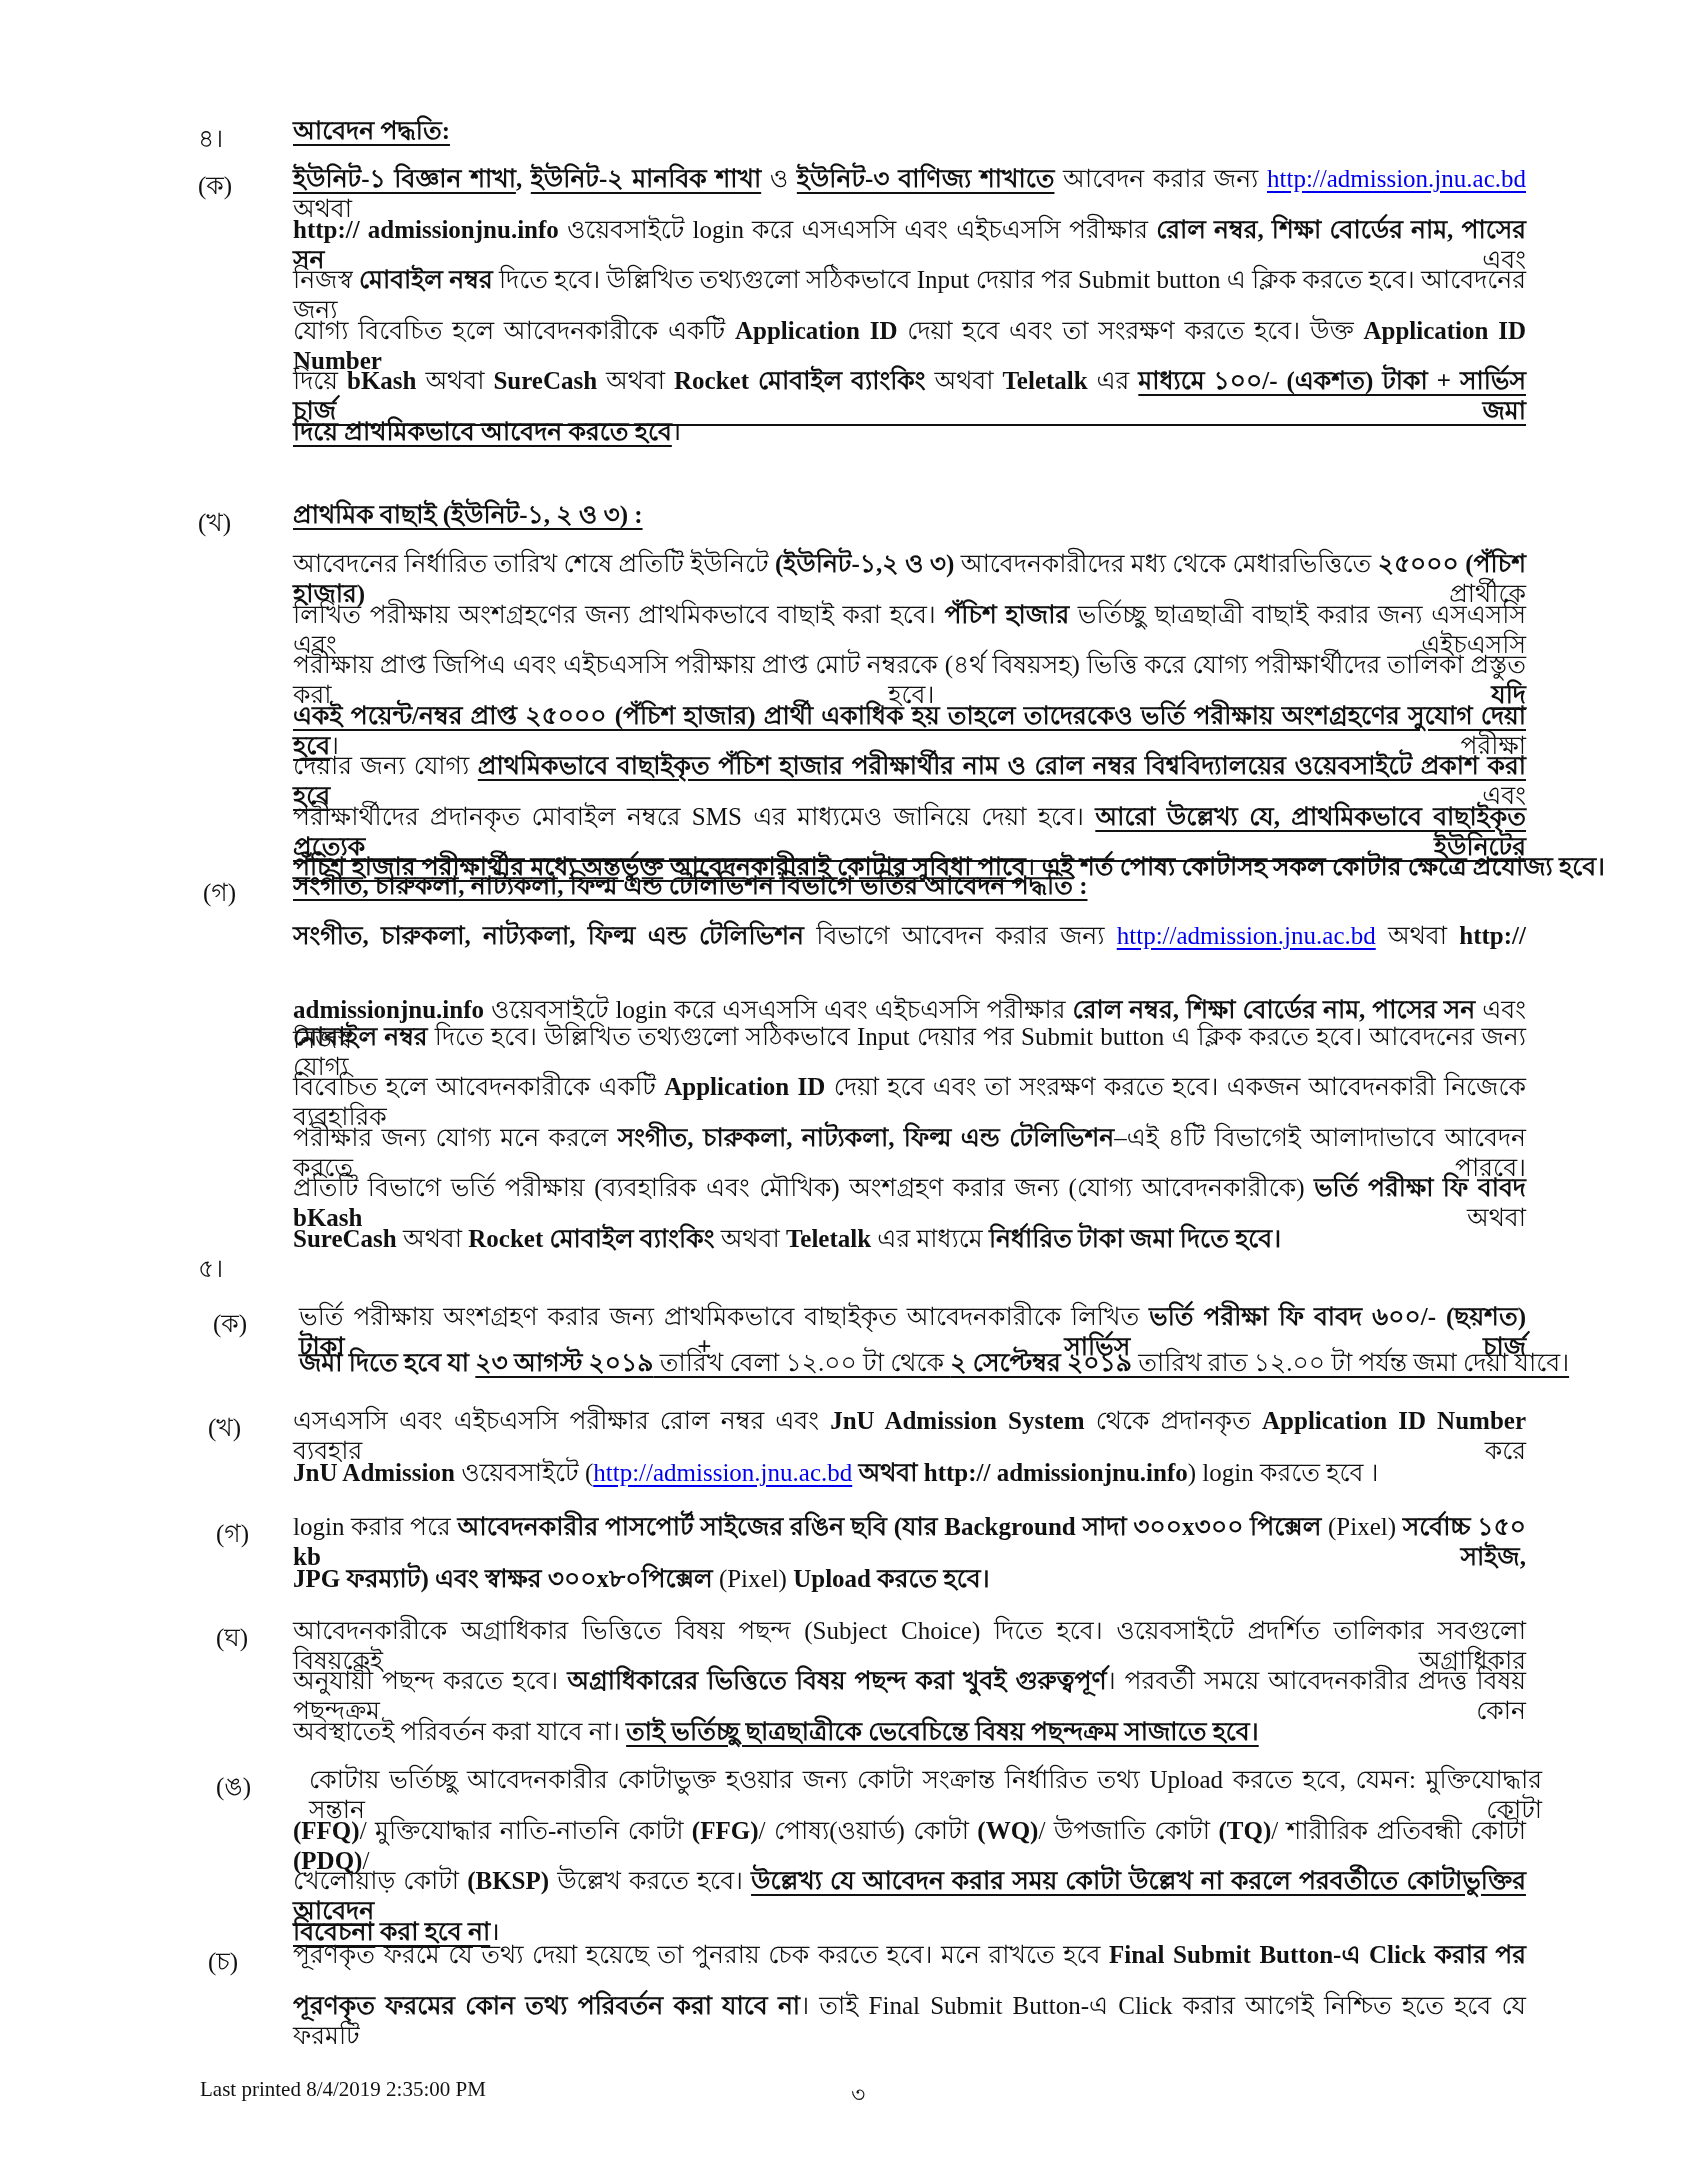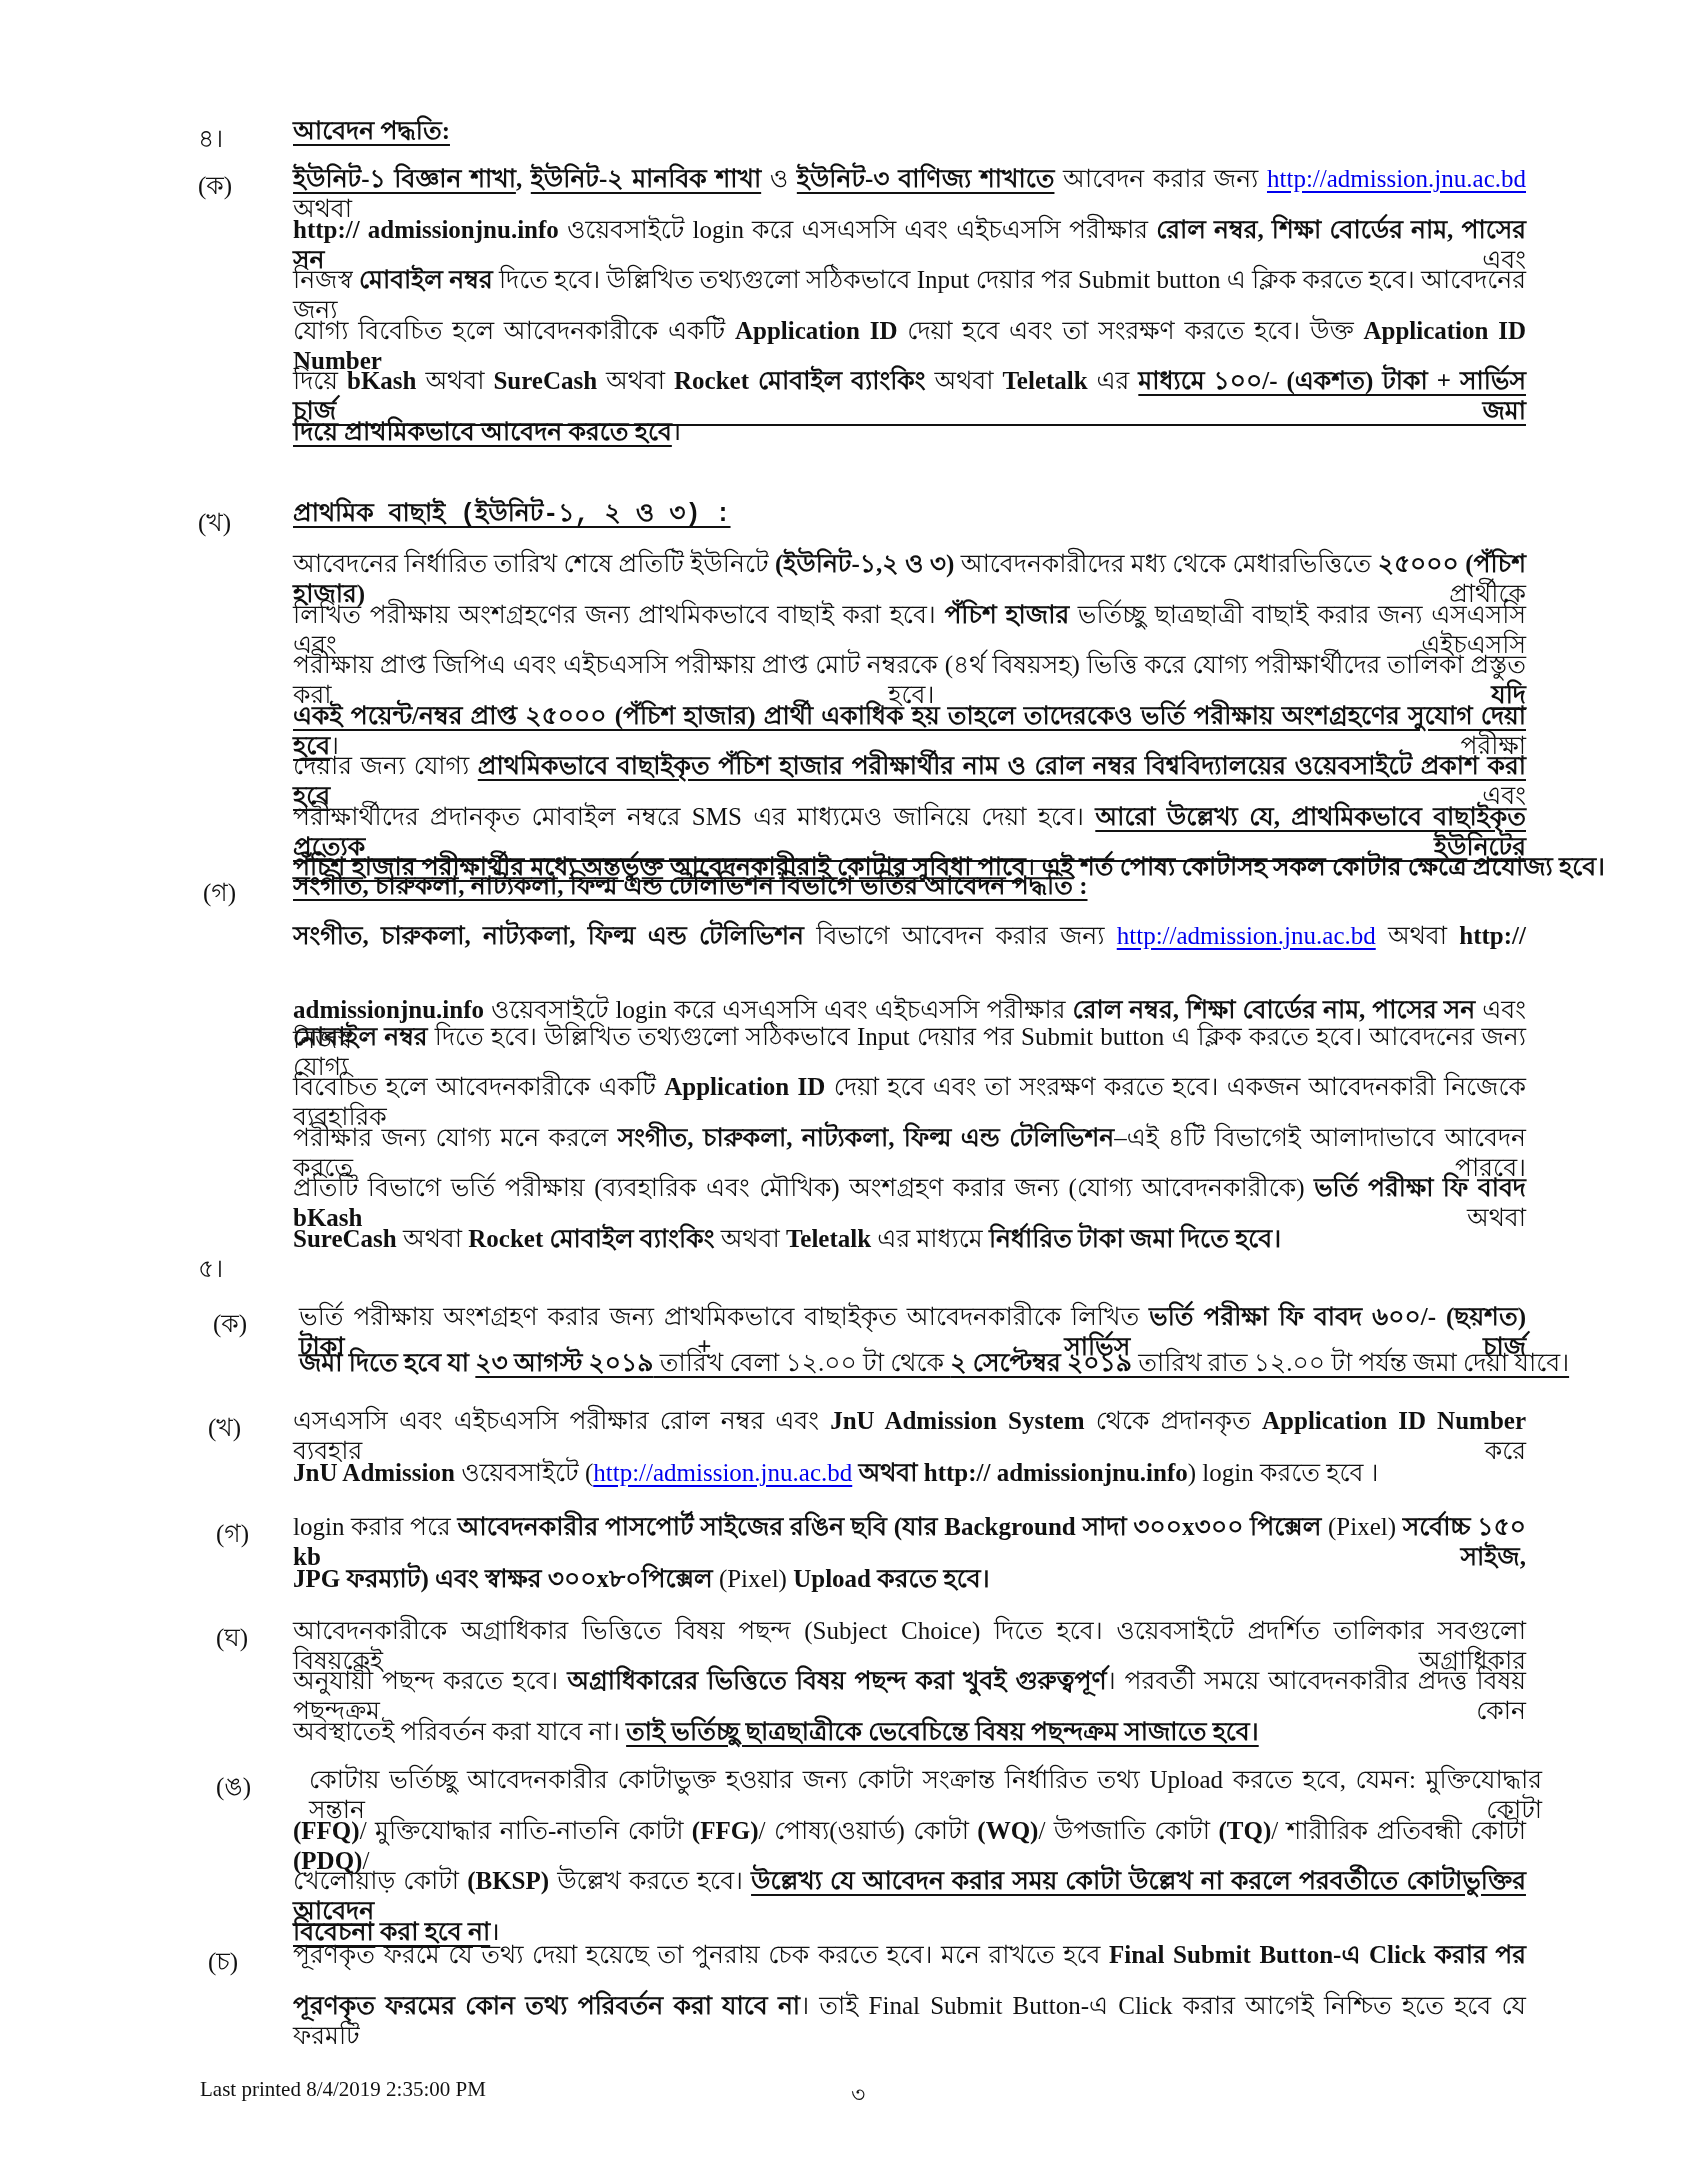--- a/index.html
+++ b/index.html
@@ -32,21 +32,21 @@
   <div id="ka-lines">
       <div class="line just" style="width: 1233px; white-space: normal; height: 30px; overflow: visible; left: 293px; top: 164px;"><span class="b u">ইউনিট-১ বিজ্ঞান শাখা</span><span class="b">, </span><span class="b u">ইউনিট-২ মানবিক শাখা</span><span> ও </span><span class="b u">ইউনিট-৩ বাণিজ্য শাখাতে</span><span> আবেদন করার জন্য </span><a class="link" href="#">http://admission.jnu.ac.bd</a><span> অথবা</span></div>
       <div class="line just" style="width: 1233px; white-space: normal; height: 30px; overflow: visible; left: 293px; top: 215px;"><span class="b">http:// admissionjnu.info</span><span> ওয়েবসাইটে login করে এসএসসি এবং এইচএসসি পরীক্ষার </span><span class="b">রোল নম্বর, শিক্ষা বোর্ডের নাম, পাসের সন</span><span> এবং</span></div>
       <div class="line just" style="width: 1233px; white-space: normal; height: 30px; overflow: visible; left: 293px; top: 265px;"><span>নিজস্ব </span><span class="b">মোবাইল নম্বর</span><span> দিতে হবে। উল্লিখিত তথ্যগুলো সঠিকভাবে Input দেয়ার পর Submit button এ ক্লিক করতে হবে। আবেদনের জন্য</span></div>
       <div class="line just" style="width: 1233px; white-space: normal; height: 30px; overflow: visible; left: 293px; top: 316px;"><span>যোগ্য বিবেচিত হলে আবেদনকারীকে একটি </span><span class="b">Application ID</span><span> দেয়া হবে এবং তা সংরক্ষণ করতে হবে। উক্ত </span><span class="b">Application ID Number</span></div>
       <div class="line just" style="width: 1233px; white-space: normal; height: 30px; overflow: visible; left: 293px; top: 366px;"><span>দিয়ে </span><span class="b">bKash</span><span> অথবা </span><span class="b">SureCash</span><span> অথবা </span><span class="b">Rocket</span><span class="b"> মোবাইল ব্যাংকিং</span><span> অথবা </span><span class="b">Teletalk</span><span> এর </span><span class="b u">মাধ্যমে ১০০/- (একশত) টাকা + সার্ভিস চার্জ জমা</span></div>
       <div class="line" style="left: 293px; top: 417px;"><span class="b u">দিয়ে প্রাথমিকভাবে আবেদন করতে হবে</span><span>।</span></div>
     </div>
 
   <div class="num" style="left:198px; top:503px;">(খ)</div>
-  <div class="line b u" style="left:293px; top:500px;font-family:Liberation Mono, monospace;">প্রাথমিক বাছাই (ইউনিট-১, ২ ও ৩) :</div>
+  <div class="line b u" style="left:293px; top:500px;">প্রাথমিক বাছাই (ইউনিট-১, ২ ও ৩) :</div>
   <div id="kha-lines">
       <div class="line just" style="width: 1233px; white-space: normal; height: 30px; overflow: visible; left: 293px; top: 549px;"><span>আবেদনের নির্ধারিত তারিখ শেষে প্রতিটি ইউনিটে </span><span class="b">(ইউনিট-১,২ ও ৩)</span><span> আবেদনকারীদের মধ্য থেকে মেধারভিত্তিতে </span><span class="b">২৫০০০ (পঁচিশ হাজার)</span><span> প্রার্থীকে</span></div>
       <div class="line just" style="width: 1233px; white-space: normal; height: 30px; overflow: visible; left: 293px; top: 600px;"><span>লিখিত পরীক্ষায় অংশগ্রহণের জন্য প্রাথমিকভাবে বাছাই করা হবে। </span><span class="b">পঁচিশ হাজার</span><span> ভর্তিচ্ছু ছাত্রছাত্রী বাছাই করার জন্য এসএসসি এবং এইচএসসি</span></div>
       <div class="line just" style="width: 1233px; white-space: normal; height: 30px; overflow: visible; left: 293px; top: 650px;"><span>পরীক্ষায় প্রাপ্ত জিপিএ এবং এইচএসসি পরীক্ষায় প্রাপ্ত মোট নম্বরকে (৪র্থ বিষয়সহ) ভিত্তি করে যোগ্য পরীক্ষার্থীদের তালিকা প্রস্তুত করা হবে। </span><span class="b u">যদি</span></div>
       <div class="line just" style="width: 1233px; white-space: normal; height: 30px; overflow: visible; left: 293px; top: 701px;"><span class="b u">একই পয়েন্ট/নম্বর প্রাপ্ত ২৫০০০ (পঁচিশ হাজার) প্রার্থী একাধিক হয় তাহলে তাদেরকেও ভর্তি পরীক্ষায় অংশগ্রহণের সুযোগ দেয়া হবে</span><span>। পরীক্ষা</span></div>
       <div class="line just" style="width: 1233px; white-space: normal; height: 30px; overflow: visible; left: 293px; top: 751px;"><span>দেয়ার জন্য যোগ্য </span><span class="b u">প্রাথমিকভাবে বাছাইকৃত পঁচিশ হাজার পরীক্ষার্থীর নাম ও রোল নম্বর বিশ্ববিদ্যালয়ের ওয়েবসাইটে প্রকাশ করা হবে</span><span> এবং</span></div>
       <div class="line just" style="width: 1233px; white-space: normal; height: 30px; overflow: visible; left: 293px; top: 802px;"><span>পরীক্ষার্থীদের প্রদানকৃত মোবাইল নম্বরে SMS এর মাধ্যমেও জানিয়ে দেয়া হবে। </span><span class="b u">আরো উল্লেখ্য যে, প্রাথমিকভাবে বাছাইকৃত প্রত্যেক ইউনিটের</span></div>
       <div class="line" style="left: 293px; top: 852px; text-align: center;"><span class="b u">পঁচিশ হাজার পরীক্ষার্থীর মধ্যে অন্তর্ভুক্ত আবেদনকারীরাই কোটার সুবিধা পাবে</span><span>। </span><span class="b">এই শর্ত পোষ্য কোটাসহ সকল কোটার ক্ষেত্রে প্রযোজ্য হবে।</span></div>
     </div>
 

